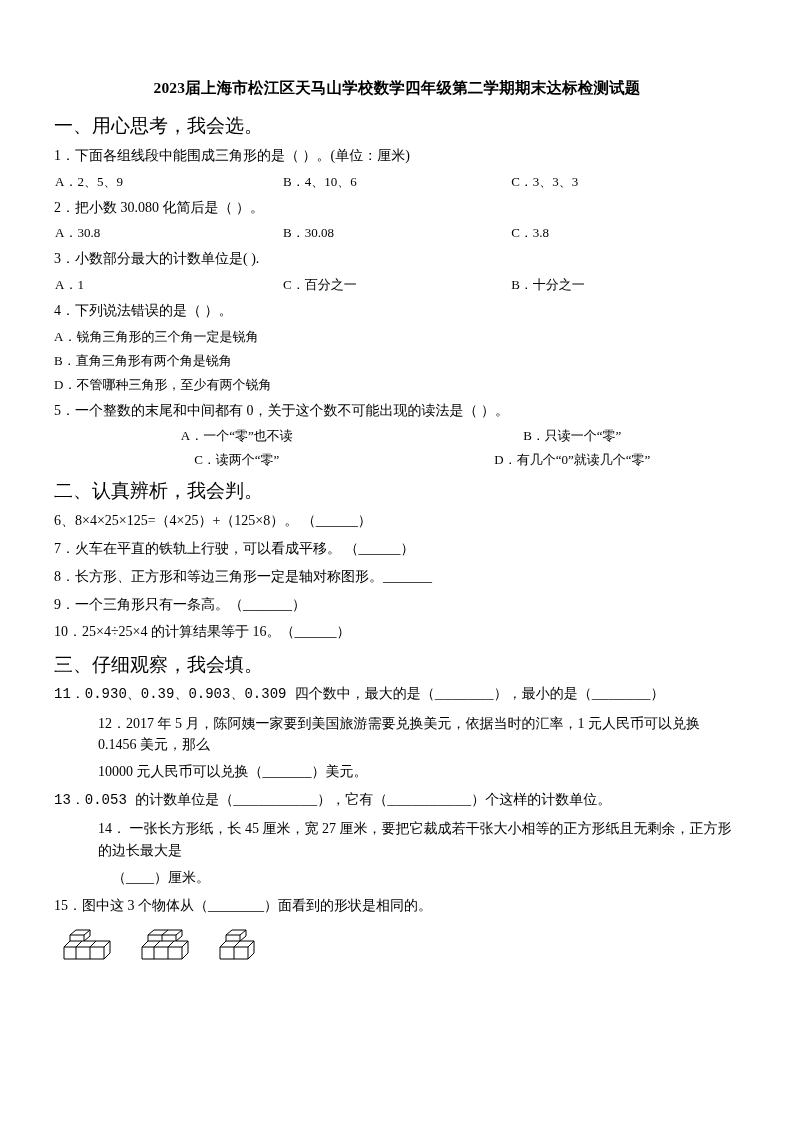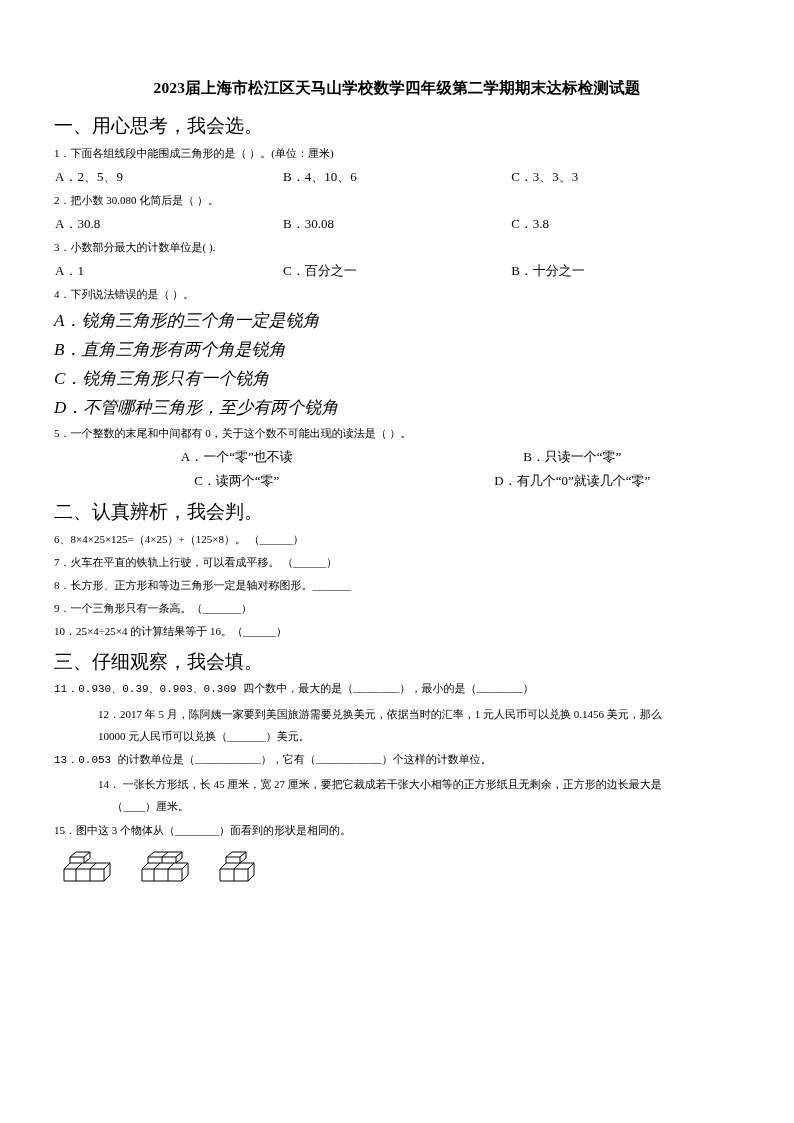--- a/index.html
+++ b/index.html
@@ -26,44 +26,43 @@
     font-size: 15.5px;
     letter-spacing: 0.2px;
     margin: 0 0 14px 0;
     font-family: "Liberation Serif", serif;
   }
   .section-head {
     font-size: 19px;
     margin: 9px 0 6px 0;
   }
   .q {
-    font-size: 11px;
+    font-size: 14px;
     margin: 0 0 6px 0;
     line-height: 1.55;
   }
   .opts {
     display: flex;
     font-size: 13px;
     margin: 0 0 6px 1px;
   }
   .opts.three > div {
     width: 33.3%;
   }
   .opts.two > div {
     width: 50%;
     text-align: center;
   }
   .opts.indent > div:first-child {
     padding-left: 14px;
   }
   .opt-line {
-    font-size: 17px;
+    font-size: 13px;
     margin: 0 0 6px 0;
     padding-left: 0;
-    font-style: italic;
   }
   .shapes {
     margin-top: 8px;
     display: flex;
     gap: 22px;
     padding-left: 4px;
   }
   .shapes svg {
     display: block;
   }
@@ -108,21 +107,20 @@
   <div class="q">3．小数部分最大的计数单位是(     ).</div>
   <div class="opts three">
     <div>A．1</div>
     <div>C．百分之一</div>
     <div>B．十分之一</div>
   </div>
 
   <div class="q">4．下列说法错误的是（      ）。</div>
   <div class="opt-line">A．锐角三角形的三个角一定是锐角</div>
   <div class="opt-line">B．直角三角形有两个角是锐角</div>
-  <div class="opt-line">C．锐角三角形只有一个锐角</div>
   <div class="opt-line">D．不管哪种三角形，至少有两个锐角</div>
 
   <div class="q">5．一个整数的末尾和中间都有 0，关于这个数不可能出现的读法是（      ）。</div>
   <div class="opts two indent">
     <div>A．一个“零”也不读</div>
     <div>B．只读一个“零”</div>
   </div>
   <div class="opts two indent">
     <div>C．读两个“零”</div>
     <div>D．有几个“0”就读几个“零”</div>

